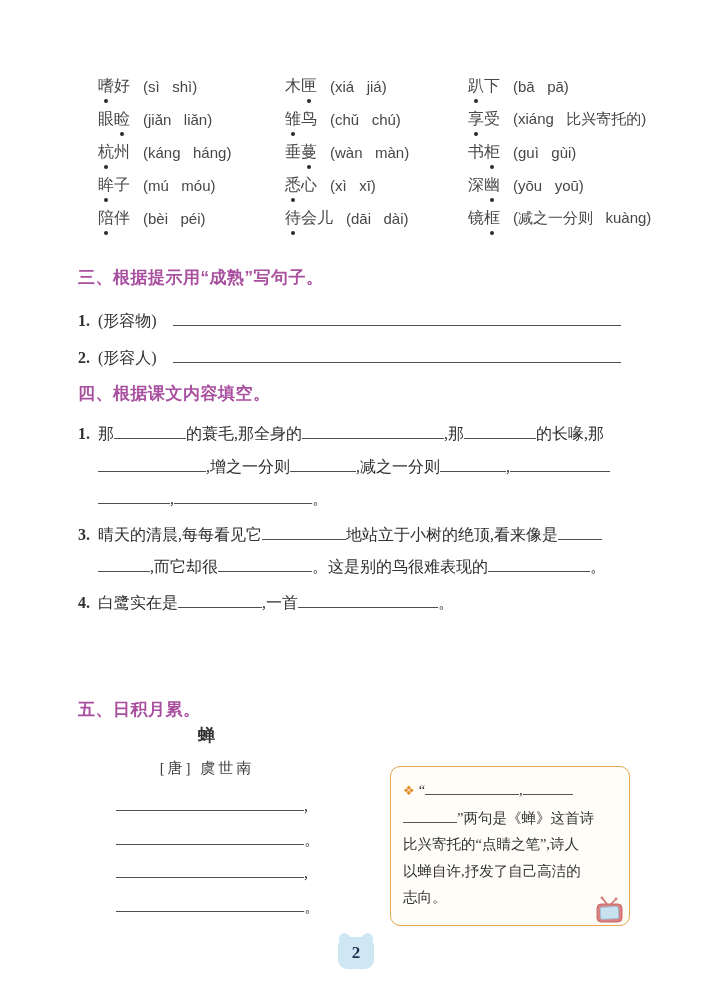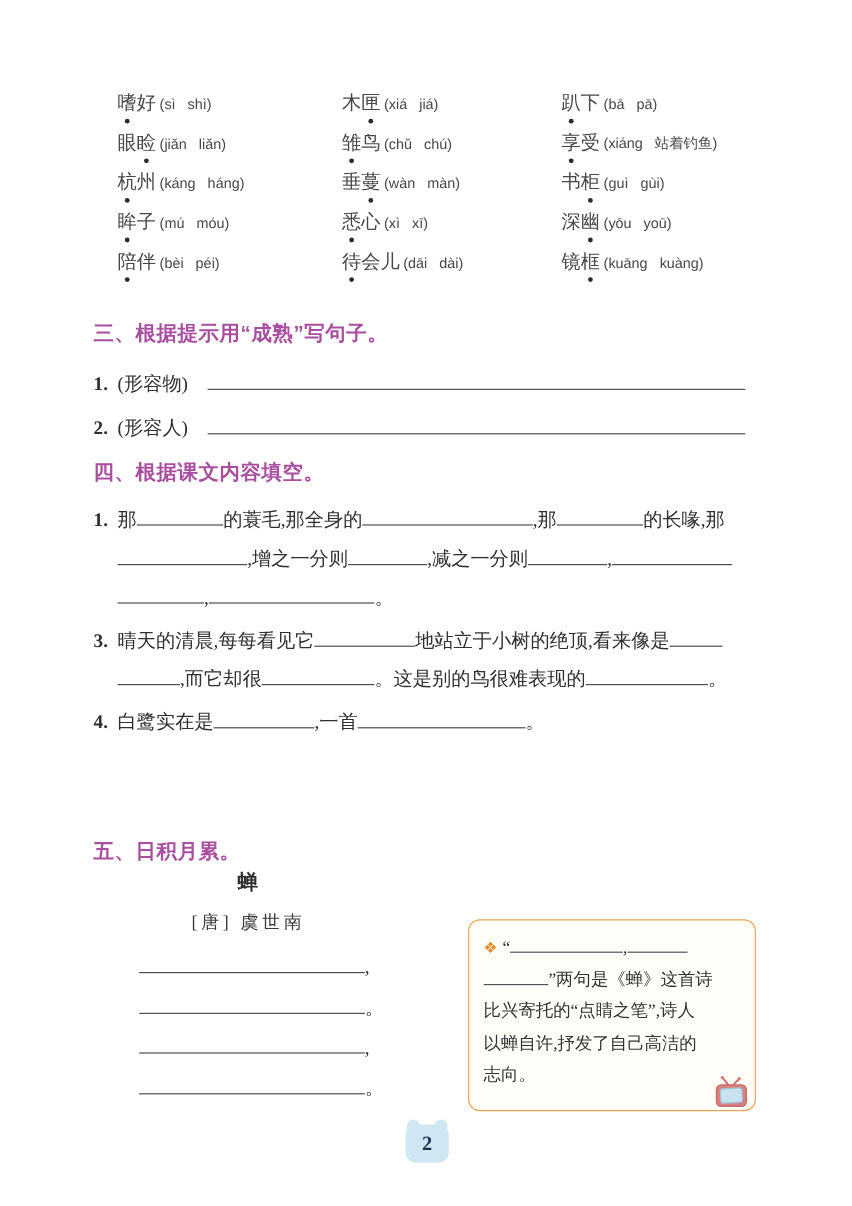--- a/index.html
+++ b/index.html
@@ -13,21 +13,21 @@
   .sec4{position:absolute;left:78px;top:382px;width:565px;}
   .sec5{position:absolute;left:78px;top:698px;width:565px;height:265px;}
   
   .word-grid{margin:14px 0 0 20px;display:grid;grid-template-columns:187px 183px 1fr;
         grid-auto-rows:33px;font-family:"Liberation Sans","DejaVu Sans",sans-serif;color:#474747;}
   .word-item{display:flex;align-items:center;font-size:16px;}
   .word-chars{display:inline-flex;}
   .char{position:relative;display:inline-block;}
   .char.dotted::after{content:"";position:absolute;left:50%;transform:translateX(-50%);
         bottom:-6px;width:4px;height:4px;border-radius:50%;background:#2b2b2b;}
-  .pinyin{font-size:12px;white-space:pre;margin-left:3px;}
+  .pinyin{font-size:15px;white-space:pre;margin-left:13px;}
   
   .items{margin-top:13px;padding-left:20px;font-size:16px;}
   .qnum{display:inline-block;width:20px;margin-left:-20px;font-weight:bold;}
   .s3-item{height:37px;line-height:37px;}
   .s3-label{margin-right:16px;font-family:Liberation Serif, serif;}
   .fill-line{line-height:32.5px;min-height:32.5px;}
   .q-item{margin-bottom:3px;}
   .blank{display:inline-block;height:15px;border-bottom:1px solid #4e4e4e;
         vertical-align:baseline;}
   
@@ -92,21 +92,21 @@
             <span class="char dotted">雏</span>
             <span class="char">鸟</span>
           </span>
           <span class="pinyin">(chǔ   chú)</span>
         </div>
         <div class="word-item">
           <span class="word-chars">
             <span class="char dotted">享</span>
             <span class="char">受</span>
           </span>
-          <span class="pinyin">(xiáng   站着钓鱼)</span>
+          <span class="pinyin">(xiáng   比兴寄托的)</span>
         </div>
         <div class="word-item">
           <span class="word-chars">
             <span class="char dotted">杭</span>
             <span class="char">州</span>
           </span>
           <span class="pinyin">(káng   háng)</span>
         </div>
         <div class="word-item">
           <span class="word-chars">
@@ -156,21 +156,21 @@
             <span class="char">会</span>
             <span class="char">儿</span>
           </span>
           <span class="pinyin">(dāi   dài)</span>
         </div>
         <div class="word-item">
           <span class="word-chars">
             <span class="char">镜</span>
             <span class="char dotted">框</span>
           </span>
-          <span class="pinyin">(kuāng   kuàng)</span>
+          <span class="pinyin">(减之一分则   kuàng)</span>
         </div>
       </div>
   </section>
 
   <section class="sec3">
     <h2 class="sec-header">三、根据提示用“成熟”写句子。</h2>
     <div class="items" id="s3-items">
         <div class="s3-item"><span class="qnum">1.</span><span class="s3-label">(形容物)</span><span class="blank" style="width: 448px;"></span></div>
         <div class="s3-item"><span class="qnum">2.</span><span class="s3-label">(形容人)</span><span class="blank" style="width: 448px;"></span></div>
       </div>

